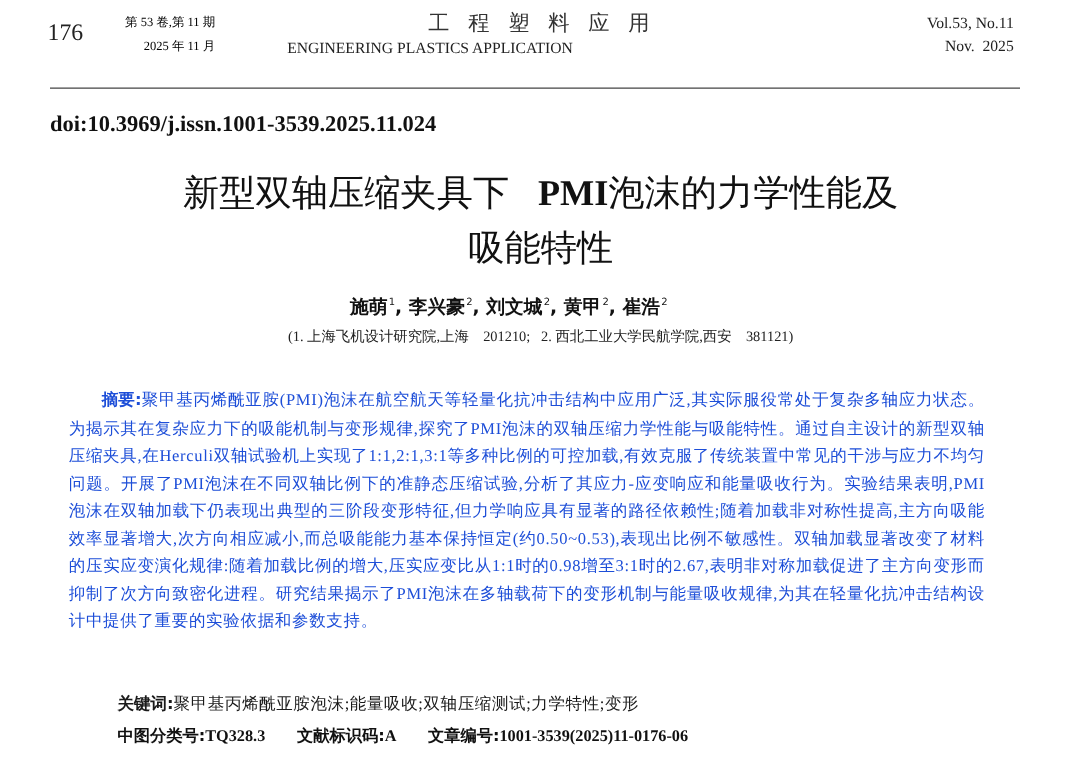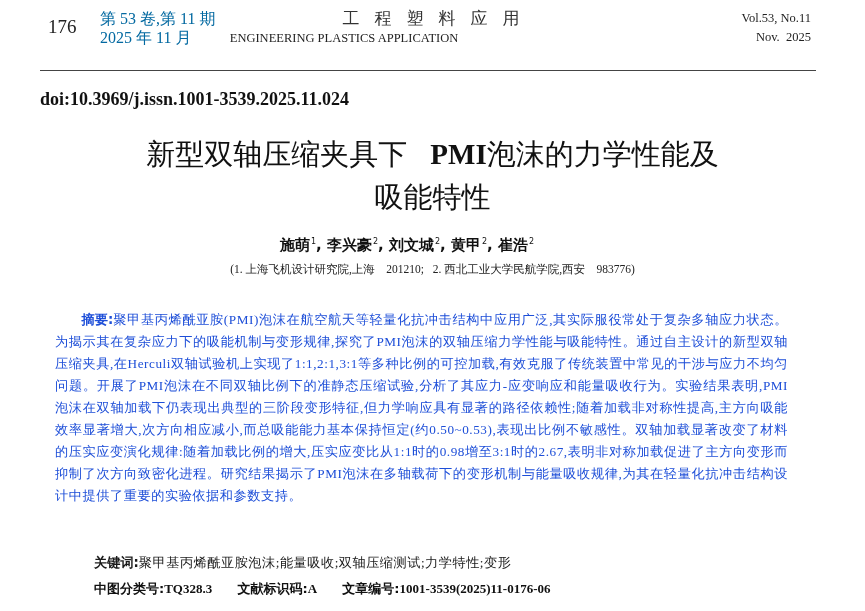--- a/index.html
+++ b/index.html
@@ -12,29 +12,30 @@
       height: 611px;
       position: relative;
       overflow: hidden;
       color: #1a1a1a;
       font-family: "Liberation Serif", "DejaVu Serif", serif;
     }
     .abs { position: absolute; }
 
     
     .page-num {
-      left: 48px; top: 16px;
+      left: 38px; top: 16px;
       font-size: 19px;
       color: #222;
     }
     .issue-cn {
       left: 100px; top: 9px;
-      font-size: 16px;
+      font-size: 10px;
       line-height: 19px;
-      color: #0369a1;
+      color: #000000;
+      text-align: right;
     }
     .journal-cn {
       left: 0; width: 865px; top: 7px;
       text-align: center;
       font-size: 17px;
       letter-spacing: 15px;
       color: #333;
       padding-left: 12px;
       box-sizing: border-box;
     }
@@ -160,21 +161,21 @@
   <div>吸能特性</div>
 </div>
 
 <div class="abs authors">
   <span><span>施萌</span><sup>1</sup></span>,
   <span><span>李兴豪</span><sup>2</sup></span>,
   <span><span>刘文城</span><sup>2</sup></span>,
   <span><span>黄甲</span><sup>2</sup></span>,
   <span><span>崔浩</span><sup>2</sup></span>
 </div>
-<div class="abs affil">(1. 上海飞机设计研究院,上海    201210;   2. 西北工业大学民航学院,西安    983776)</div>
+<div class="abs affil">(1. 上海飞机设计研究院,上海    201210;   2. 西北工业大学民航学院,西安    381121)</div>
 
 <div class="abs abstract"><span class="label-bold">摘要:</span><span>聚甲基丙烯酰亚胺(PMI)泡沫在航空航天等轻量化抗冲击结构中应用广泛,其实际服役常处于复杂多轴应力状态。为揭示其在复杂应力下的吸能机制与变形规律,探究了PMI泡沫的双轴压缩力学性能与吸能特性。通过自主设计的新型双轴压缩夹具,在Herculi双轴试验机上实现了1:1,2:1,3:1等多种比例的可控加载,有效克服了传统装置中常见的干涉与应力不均匀问题。开展了PMI泡沫在不同双轴比例下的准静态压缩试验,分析了其应力-应变响应和能量吸收行为。实验结果表明,PMI泡沫在双轴加载下仍表现出典型的三阶段变形特征,但力学响应具有显著的路径依赖性;随着加载非对称性提高,主方向吸能效率显著增大,次方向相应减小,而总吸能能力基本保持恒定(约0.50~0.53),表现出比例不敏感性。双轴加载显著改变了材料的压实应变演化规律:随着加载比例的增大,压实应变比从1:1时的0.98增至3:1时的2.67,表明非对称加载促进了主方向变形而抑制了次方向致密化进程。研究结果揭示了PMI泡沫在多轴载荷下的变形机制与能量吸收规律,为其在轻量化抗冲击结构设计中提供了重要的实验依据和参数支持。</span></div>
 
 <div class="abs keywords"><span class="label-bold">关键词:</span><span>聚甲基丙烯酰亚胺泡沫;能量吸收;双轴压缩测试;力学特性;变形</span></div>
 
 <div class="abs meta">
   <span class="label-bold">中图分类号:</span><span class="val">TQ328.3</span><span class="gap"></span>
   <span class="label-bold">文献标识码:</span><span class="val">A</span><span class="gap"></span>
   <span class="label-bold">文章编号:</span><span class="val">1001-3539(2025)11-0176-06</span>
 </div>

